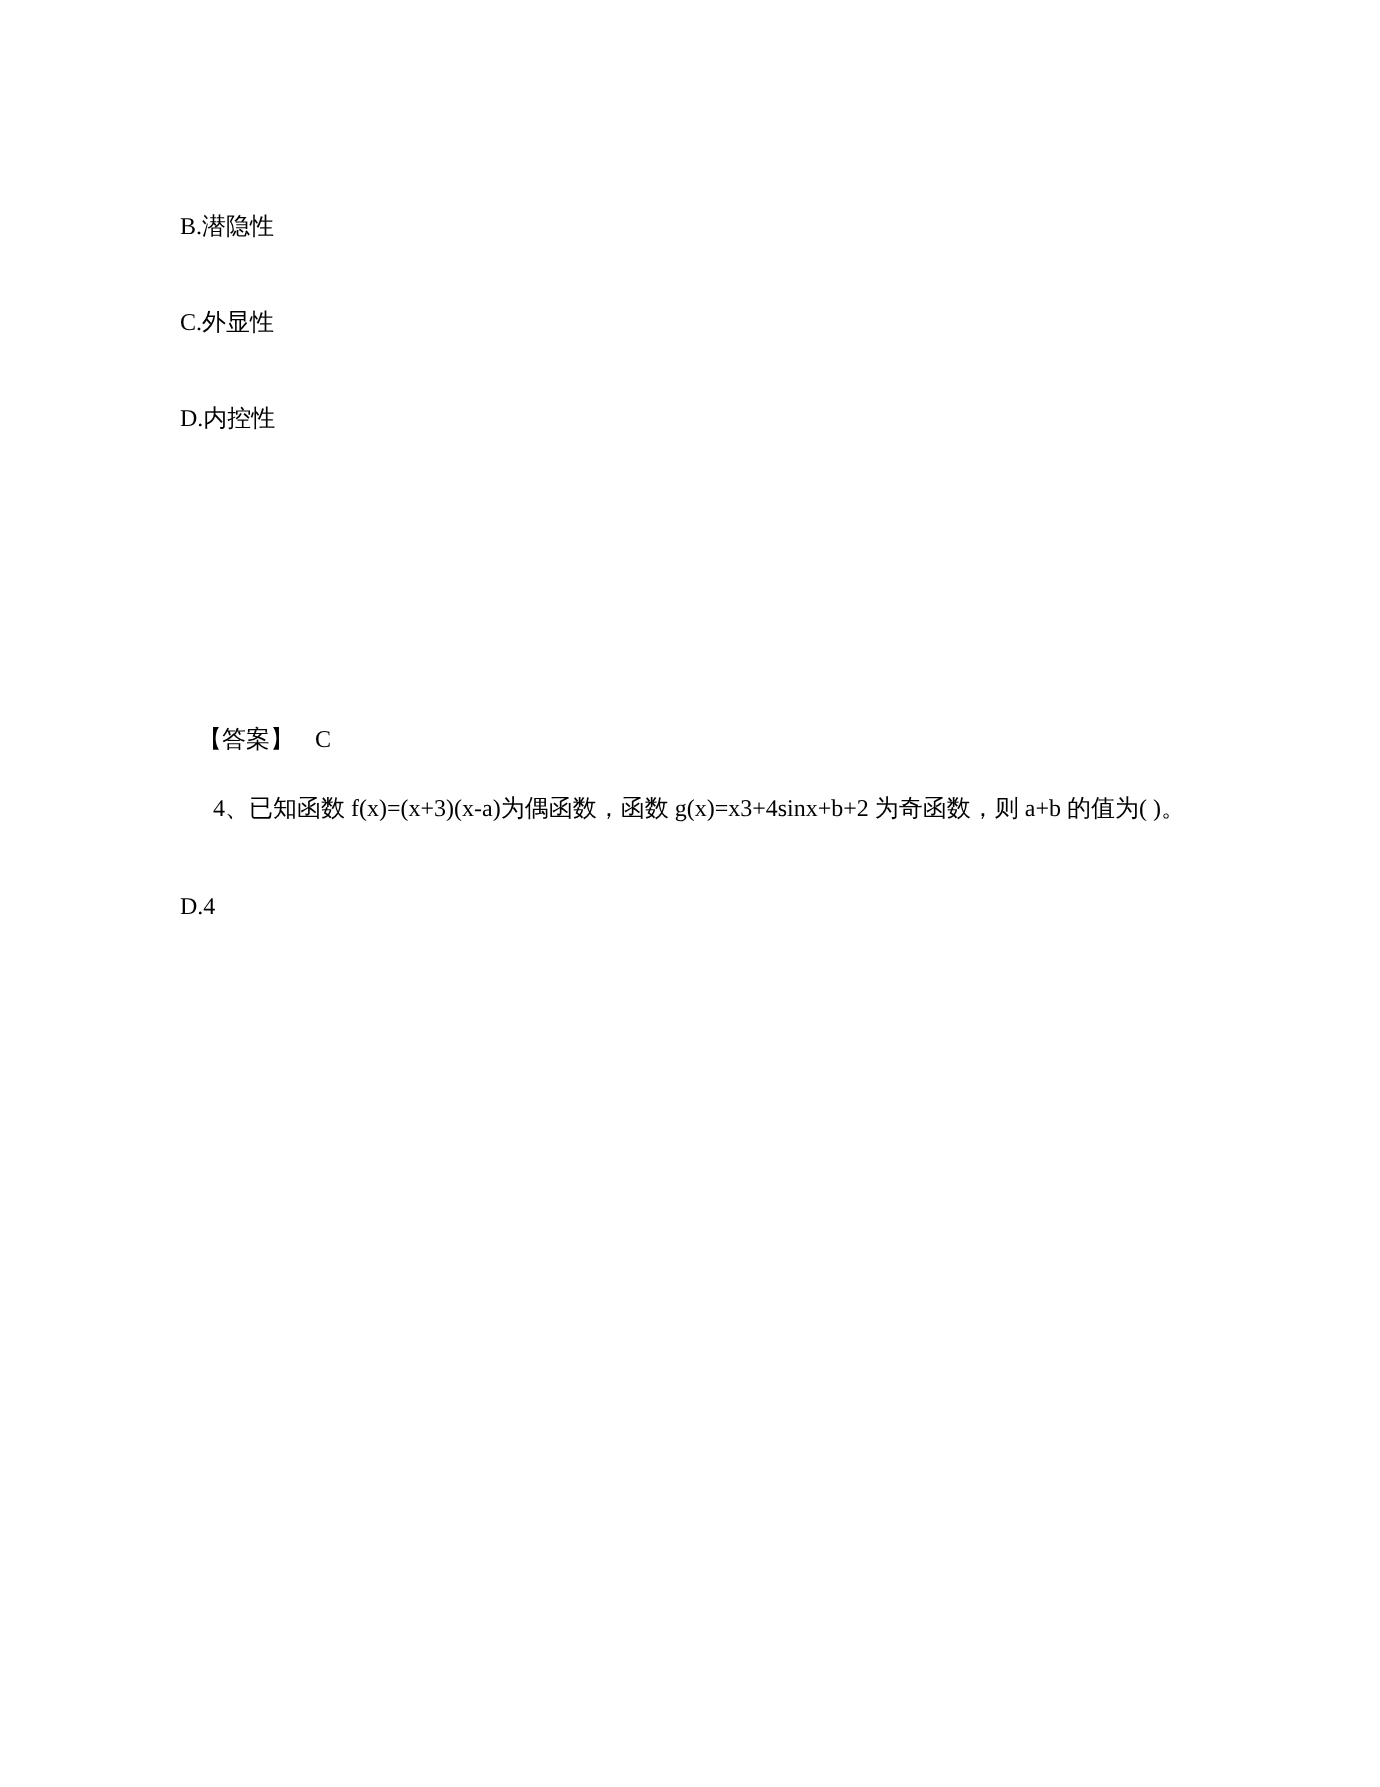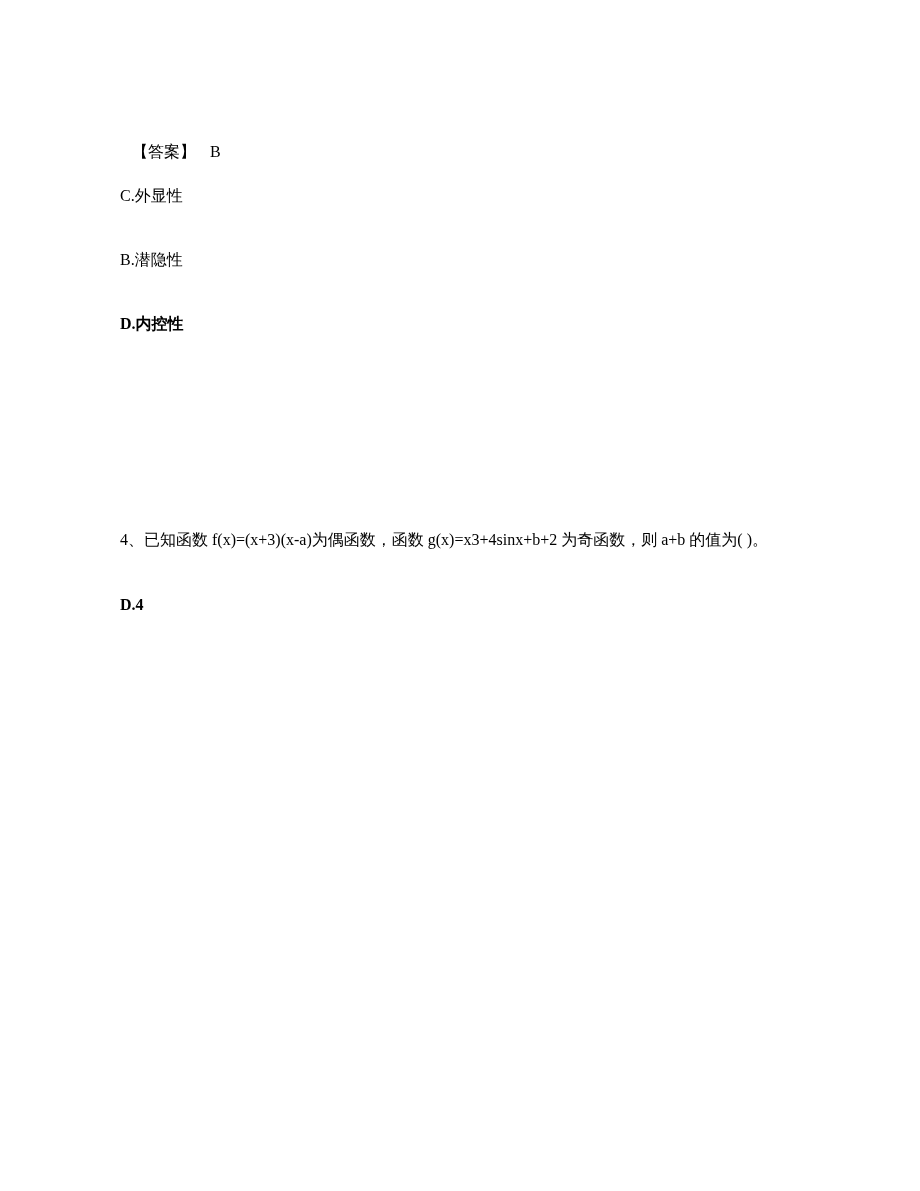--- a/index.html
+++ b/index.html
@@ -30,41 +30,41 @@
     }
     .question {
       margin-bottom: 40px;
       line-height: 1.7;
     }
     .option {
       margin-bottom: 40px;
     }
     .option:last-of-type {
       margin-bottom: 0;
-      font-weight: bold;
     }
     .block1 {
       margin-bottom: 190px;
     }
     .block2 {
     }
     .q4-question {
       text-align: justify;
       text-justify: inter-ideograph;
+      margin-left: 22px;
     }
   </style>
 </head>
 <body>
 
 <div class="block1">
-  <div class="answer-line">
-    <span class="answer-label">【答案】</span>
-    <span class="answer-value">B</span>
-  </div>
+  <div class="option">B.潜隐性</div>
   <div class="option">C.外显性</div>
-  <div class="option">B.潜隐性</div>
   <div class="option">D.内控性</div>
 </div>
 
 <div class="block2">
+  <div class="answer-line">
+    <span class="answer-label">【答案】</span>
+    <span class="answer-value">C</span>
+  </div>
   <div class="question q4-question">4、已知函数 f(x)=(x+3)(x-a)为偶函数，函数 g(x)=x3+4sinx+b+2 为奇函数，则 a+b 的值为(   )。</div>
   <div class="option">D.4</div>
 </div>
 
 </body></html>

